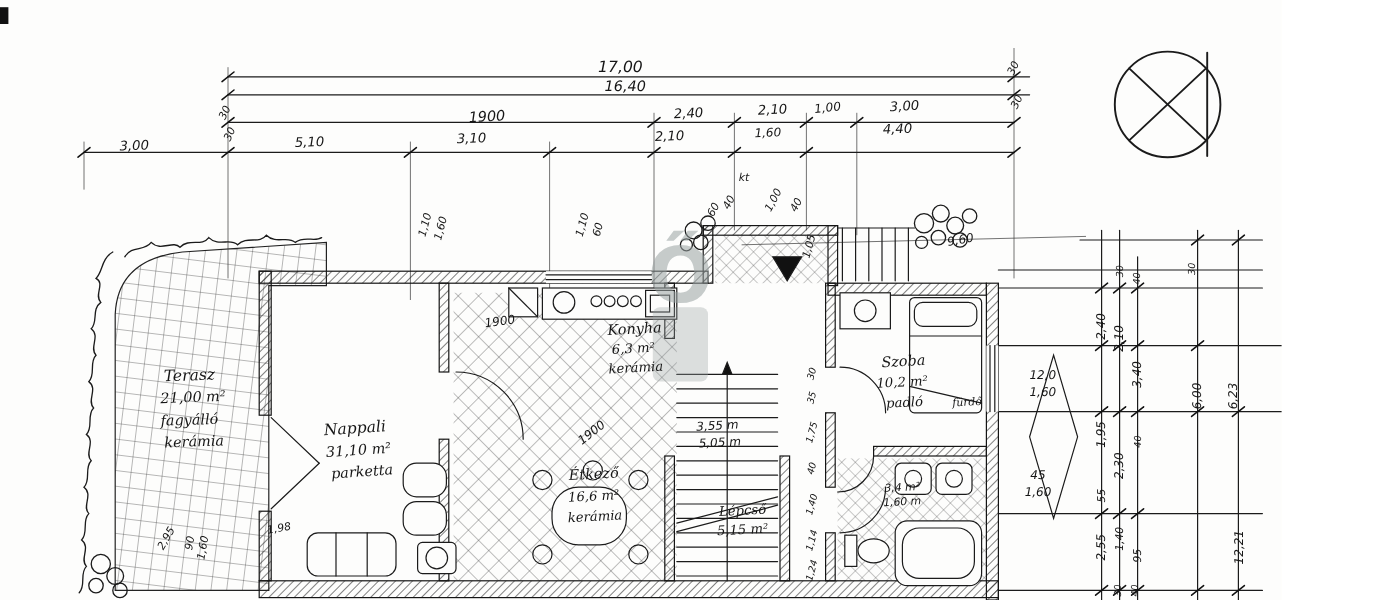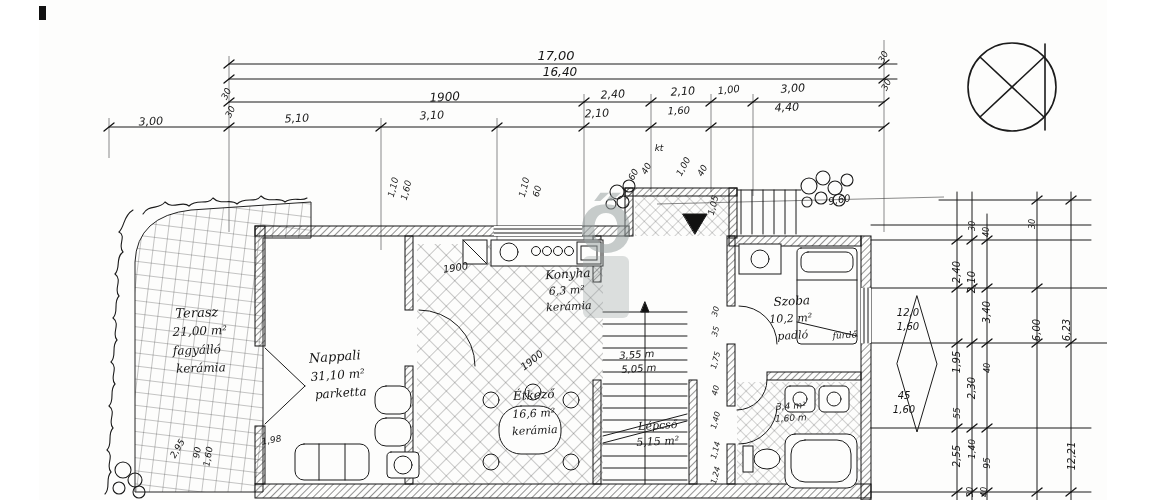--- a/index.html
+++ b/index.html
@@ -1,17 +1,17 @@
 <!DOCTYPE html>
 <html><head>
 <meta charset="utf-8">
 <style>
   html,body{margin:0;padding:0;background:#ffffff;}
   .page{position:relative;width:1068px;height:500px;background:#fdfdfc;overflow:hidden;
-        font-family:"DejaVu Sans",sans-serif;margin-left:39px;}
+        font-family:"DejaVu Sans",sans-serif;}
   svg{display:block}
   svg text{font-style:italic;fill:#161616;text-anchor:middle;}
   svg text.room_labels{font-family:"DejaVu Serif",serif;}
   svg text.top_dims, svg text.mid_dims, svg text.right_dims,
   svg text.plan_notes, svg text.window_specs{font-family:"DejaVu Sans",sans-serif;}
   svg text.watermark{font-family:"DejaVu Sans",sans-serif;font-style:normal;
         font-weight:bold;fill:#9aa3a3;opacity:.55;}
   .ink{stroke:#1b1b1b;fill:none;stroke-linecap:round;}
   .thin{stroke:#3c3c3c;stroke-width:.6;fill:none;}
   .wall{fill:url(#hatch);stroke:#141414;stroke-width:1;}

